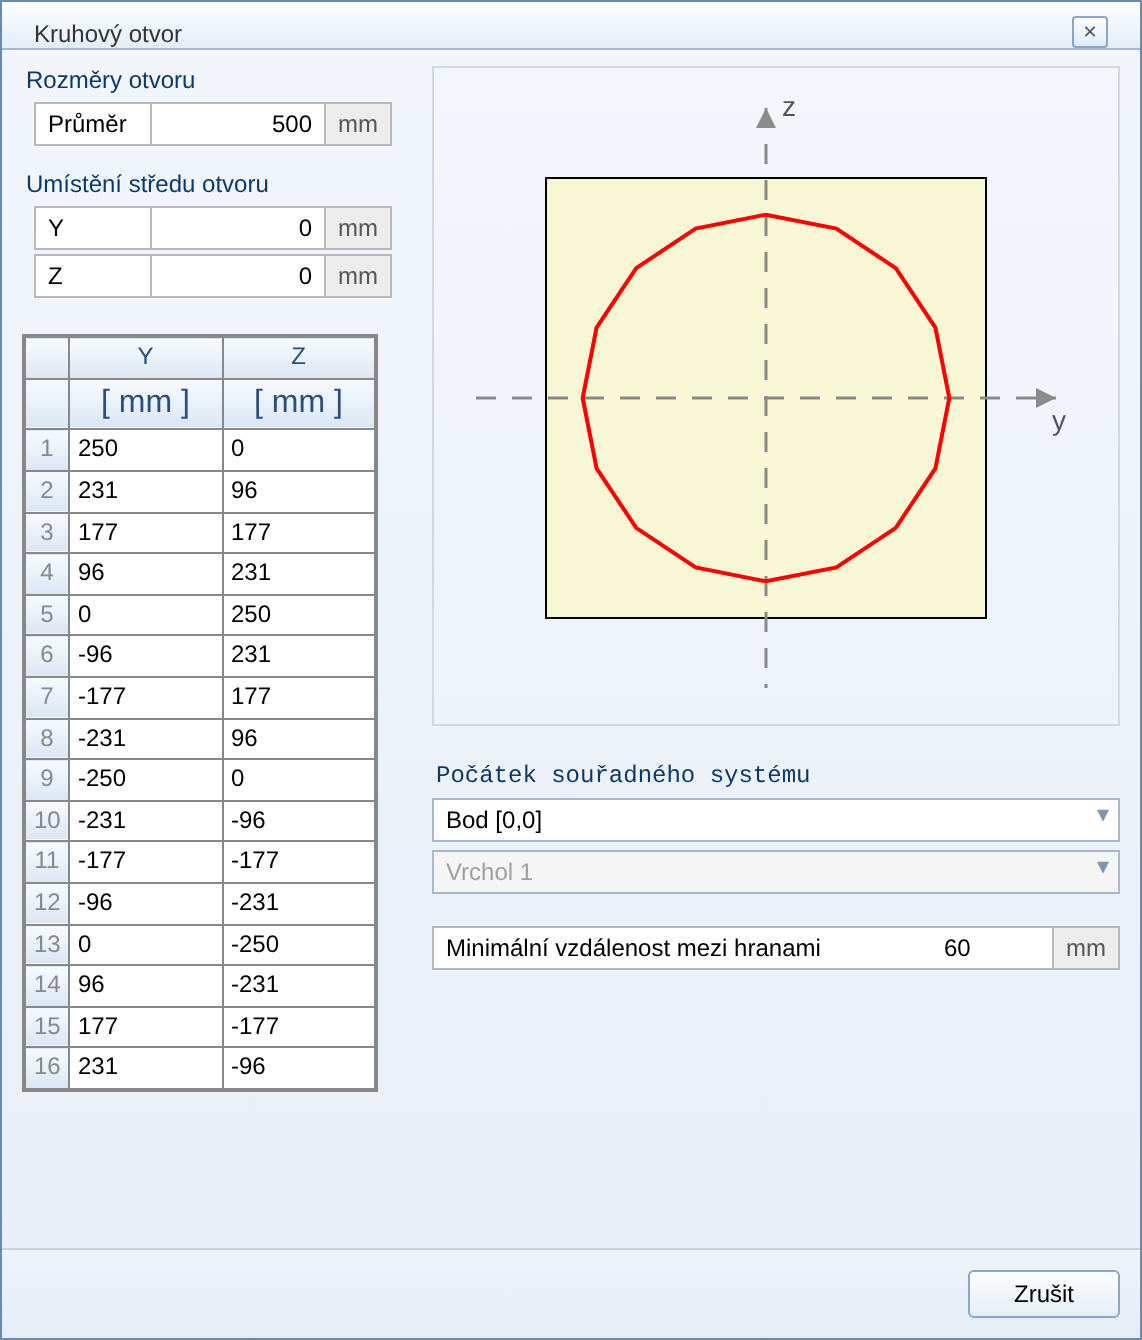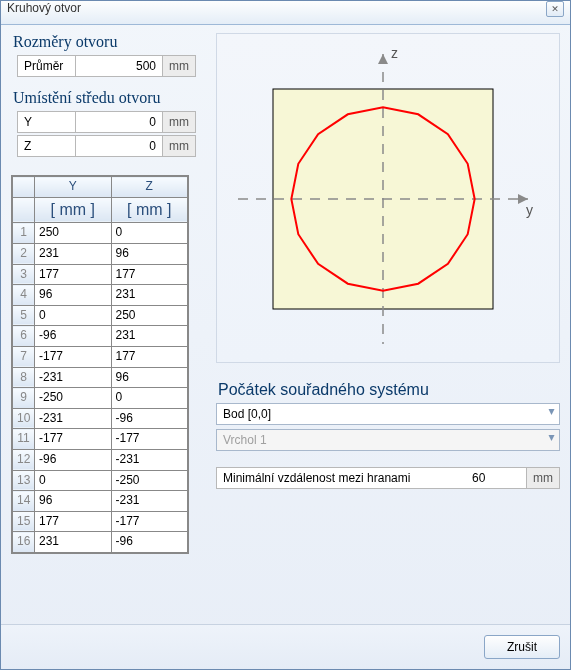--- a/index.html
+++ b/index.html
@@ -19,22 +19,22 @@
     border: 1px solid #6b8ab0;
     background: linear-gradient(#f2f6fb, #e8eef7);
     display: flex;
     flex-direction: column;
   }
   .titlebar {
     height: 24px;
     background: linear-gradient(#fdfefe, #e4edf7);
     border-bottom: 1px solid #9db8d7;
     display: flex;
-    align-items: flex-start;
-    padding: 0 6px;
+    align-items: flex-end;
+    padding: 0 16px;
     font-size: 12px;
     color: #333;
   }
   .titlebar .spacer { flex: 1; }
   .titlebar .closebox {
     width: 18px; height: 16px;
     border: 1px solid #8aa6c7;
     border-radius: 2px;
     background: linear-gradient(#fdfefe,#e1ebf6);
     display: flex; align-items: center; justify-content: center;
@@ -54,23 +54,22 @@
     flex: 1;
     min-height: 0;
   }
   .leftcol {
     width: 195px;
     display: flex;
     flex-direction: column;
   }
   .heading {
     color: #0b3a6a;
-    font-size: 16px;
+    font-size: 12px;
     margin: 0 0 4px 2px;
-    font-family: Liberation Serif, serif;
   }
   .field-row {
     display: flex;
     margin: 0 0 2px 6px;
   }
   .field-label {
     width: 58px;
     padding: 3px 6px;
     border: 1px solid #b8b8b8;
     border-right: none;
@@ -131,22 +130,23 @@
   .preview {
     border: 1px solid #d0d9e6;
     background: linear-gradient(#f3f6fb,#eef3fa);
     padding: 10px;
     height: 330px;
     margin-bottom: 18px;
   }
   .preview svg { display: block; margin: 0 auto; }
   .rheading {
     color: #0b3a6a;
-    font-size: 16px;
+    font-size: 12px;
     margin: 0 0 4px 2px;
+    font-family: Liberation Mono, monospace;
   }
   .dropdown {
     display: flex;
     border: 1px solid #a8b8cc;
     background: #fff;
     margin-bottom: 4px;
   }
   .dropdown.disabled { color: #a0a0a0; background: #f5f5f5; }
   .dropdown .ddtext { flex: 1; padding: 3px 6px; font: inherit; color: inherit; }
   .dropdown .ddbtn {

